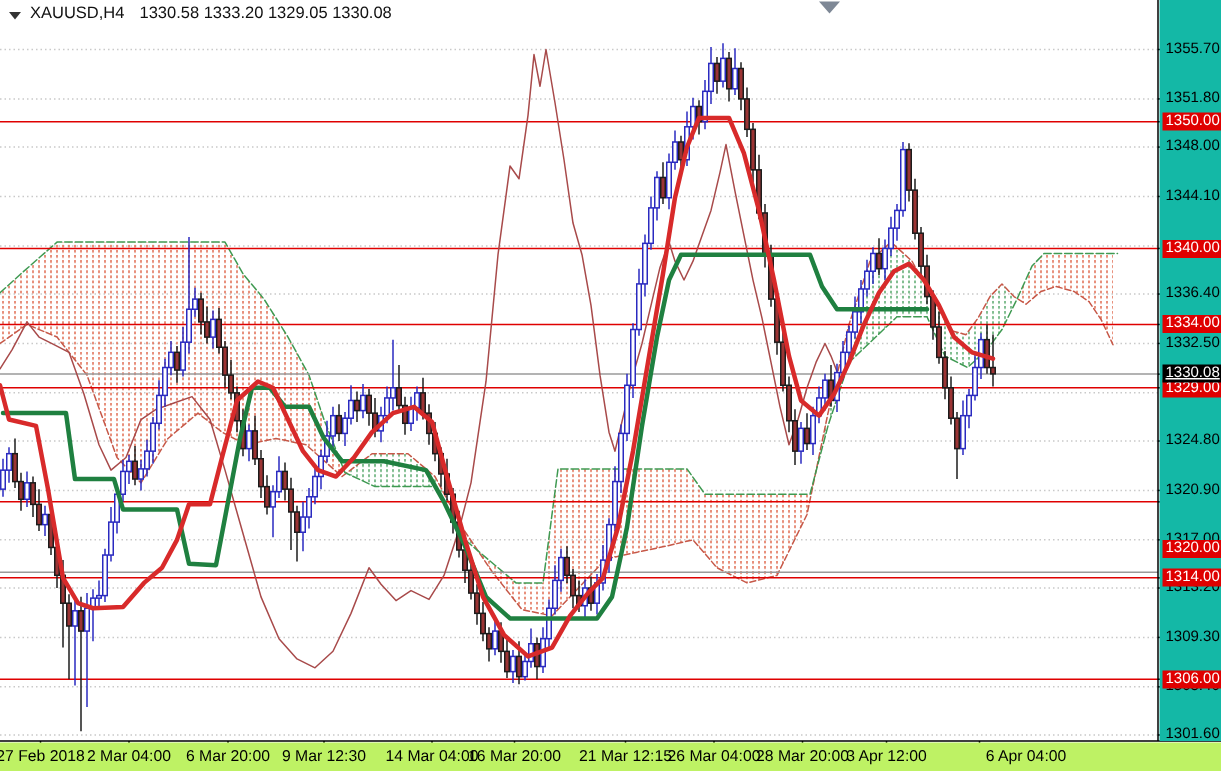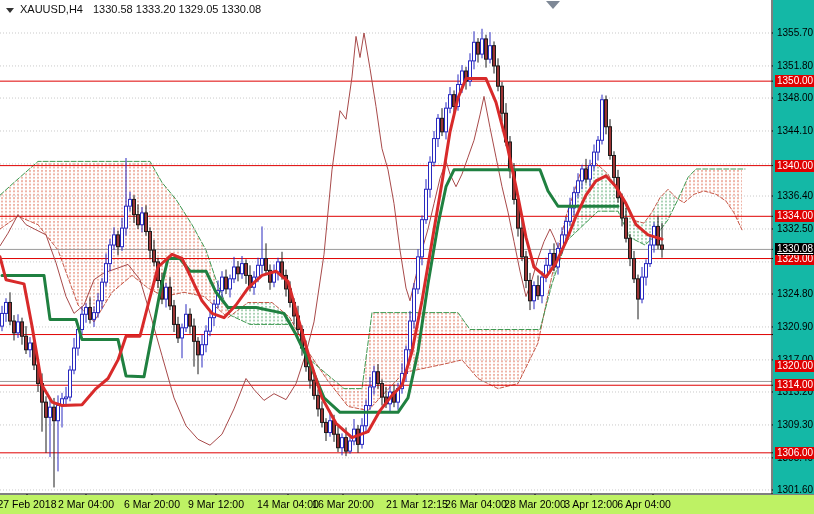--- a/index.html
+++ b/index.html
@@ -462,22 +462,22 @@
       <div class="plabel red" style="top: 253px;">1329.00</div>
       <div class="plabel red" style="top: 329px; margin-top: 31px;">1320.00</div>
       <div class="plabel red" style="top: 379px;">1314.00</div>
       <div class="plabel red" style="top: 447px;">1306.00</div>
       <div class="plabel cur" style="top: 243px; text-decoration: underline;">1330.08</div>
     </div>
   <div class="taxis" id="taxis">
       <div class="tlabel" style="left: 27px;">27 Feb 2018</div>
       <div class="tlabel" style="left: 86px;">2 Mar 04:00</div>
       <div class="tlabel" style="left: 152px; text-align: right;">6 Mar 20:00</div>
-      <div class="tlabel" style="left: 216px;">9 Mar 12:00</div>
+      <div class="tlabel" style="left: 216px;">9 Mar 12:30</div>
       <div class="tlabel" style="left: 288px;">14 Mar 04:00</div>
       <div class="tlabel" style="left: 343px;">16 Mar 20:00</div>
       <div class="tlabel" style="left: 417px;">21 Mar 12:15</div>
       <div class="tlabel" style="left: 476px;">26 Mar 04:00</div>
       <div class="tlabel" style="left: 535px;">28 Mar 20:00</div>
       <div class="tlabel" style="left: 591px;">3 Apr 12:00</div>
-      <div class="tlabel" style="left: 644px;">6 Apr 04:00</div>
+      <div class="tlabel" style="left: 684px;">6 Apr 04:00</div>
     </div>
 </div>
 
 </body></html>

